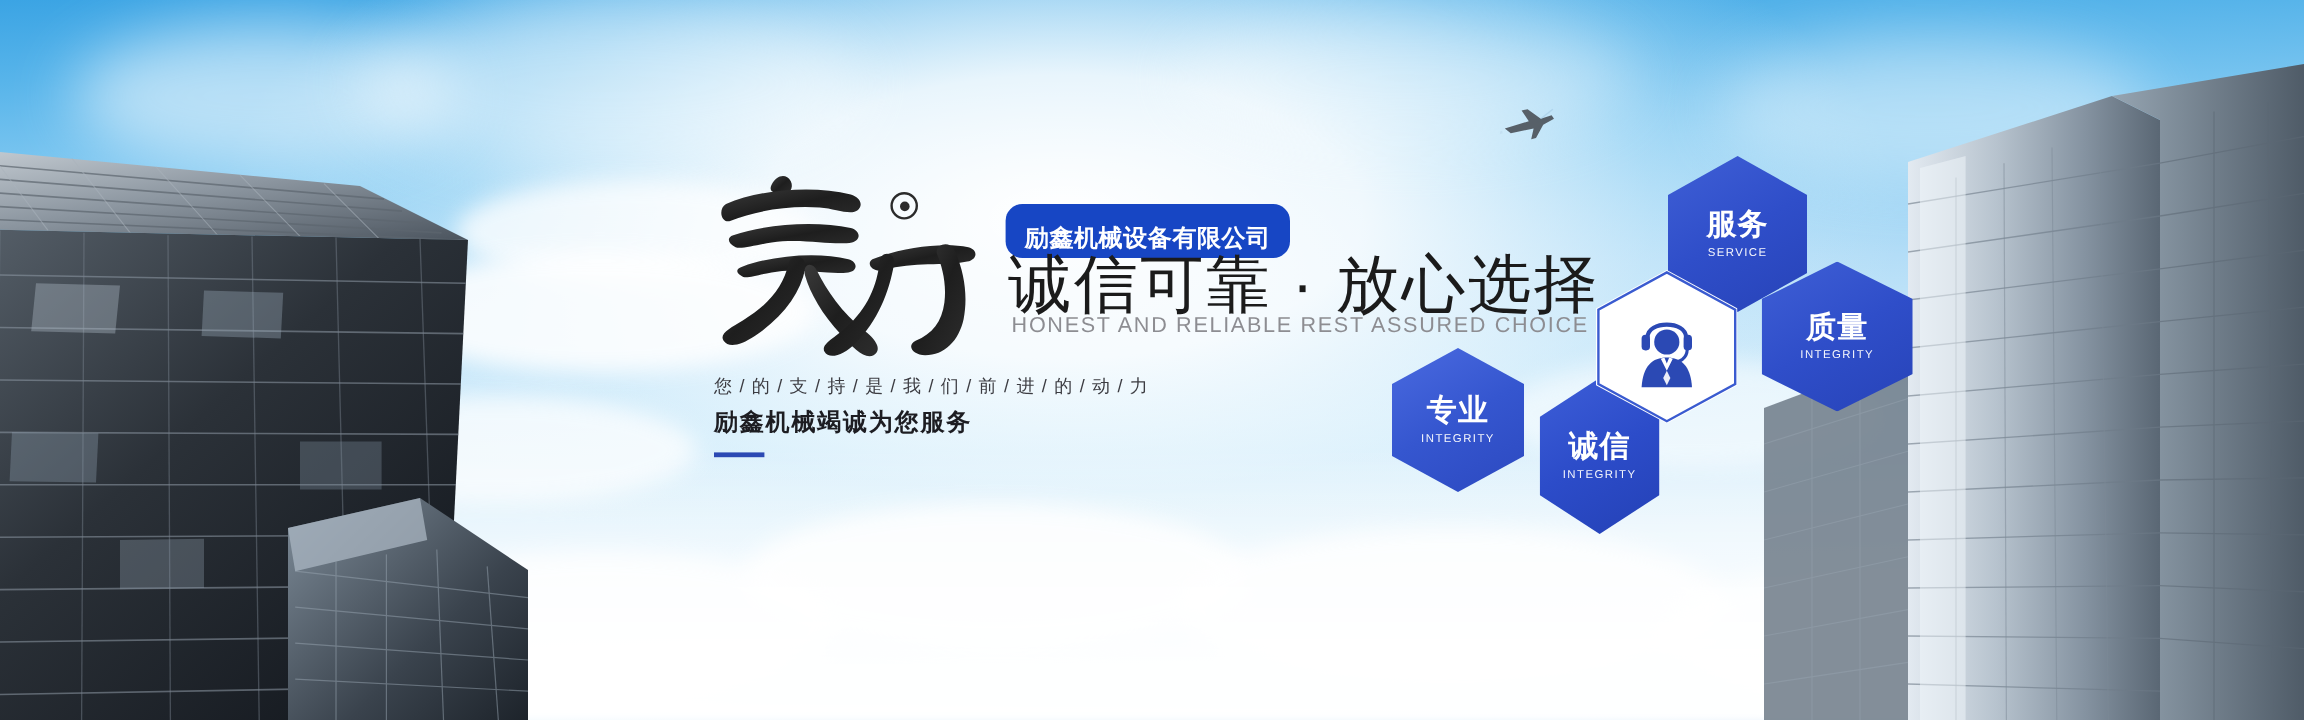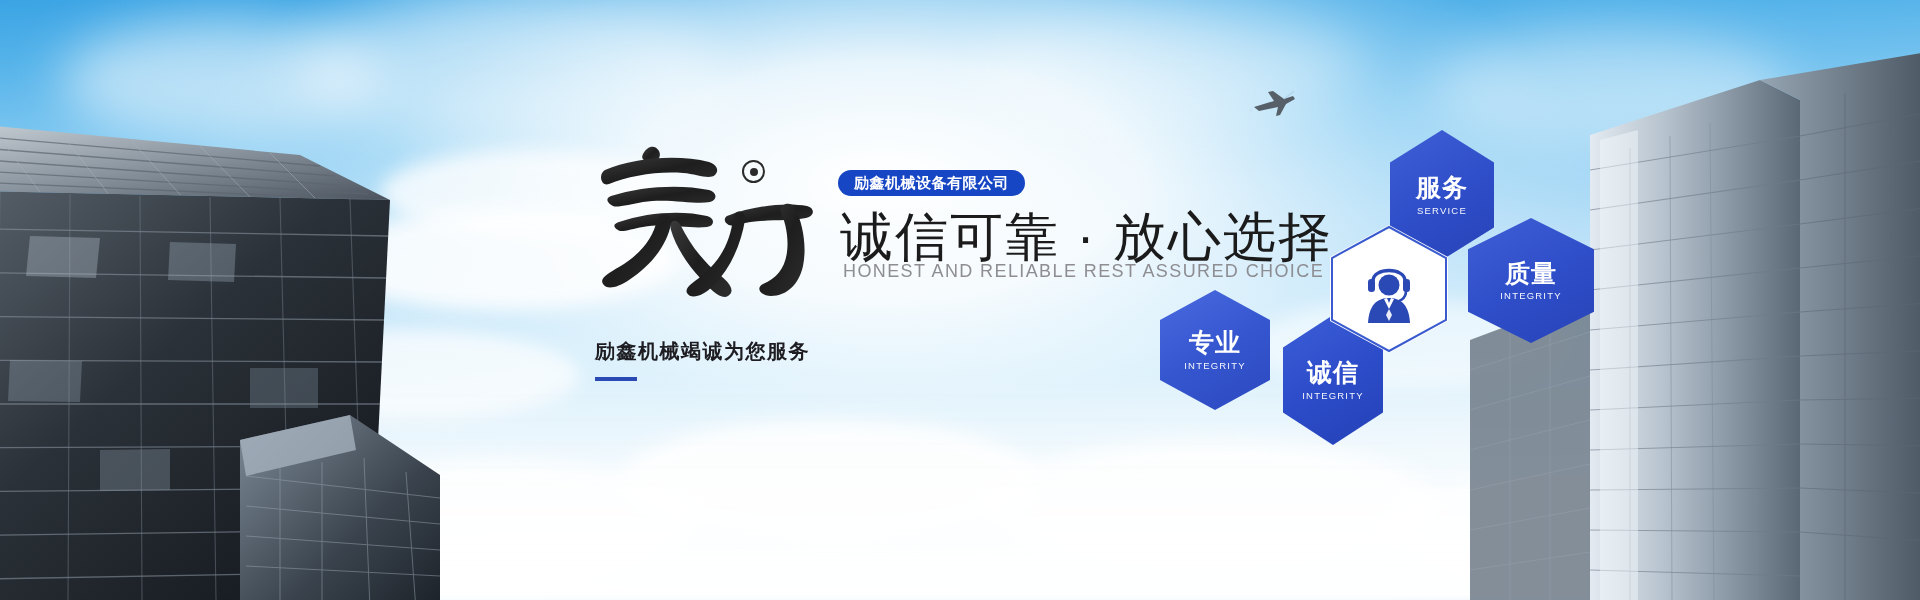--- a/index.html
+++ b/index.html
@@ -39,21 +39,21 @@
   .dot-mark{
     position:absolute;left:742px;top:160px;width:19px;height:19px;
     border:2px solid #2b2b2b;border-radius:50%;
     display:flex;align-items:center;justify-content:center;
   }
   .dot-mark i{width:8px;height:8px;border-radius:50%;background:#2b2b2b;display:block;}
 
   .badge{
     position:absolute;left:838px;top:170px;
     background:#1746c4;color:#fff;border-radius:14px;
-    padding:5px 16px 6px;font-size:15px;font-weight:bold;letter-spacing:.5px;
+    padding:19px 16px 6px;font-size:20px;font-weight:bold;letter-spacing:.5px;
     line-height:1;white-space:nowrap;
   }
 
   .slogan{
     position:absolute;left:840px;top:202px;
     font-size:53px;color:#1b1b1b;letter-spacing:2px;white-space:nowrap;
     font-weight:400;
   }
   .slogan-en{
     position:absolute;left:843px;top:245px;
@@ -76,21 +76,21 @@
   .hex{
     position:absolute;
     -webkit-clip-path:polygon(50% 0%,100% 25%,100% 75%,50% 100%,0% 75%,0% 25%);
     clip-path:polygon(50% 0%,100% 25%,100% 75%,50% 100%,0% 75%,0% 25%);
     display:flex;flex-direction:column;align-items:center;justify-content:center;
     color:#fff;text-align:center;
   }
   .hex .cn{font-size:25px;font-weight:bold;letter-spacing:1px;line-height:1.05;}
   .hex .en{font-size:9.5px;letter-spacing:1.2px;margin-top:4px;opacity:.95;}
 
-  .hex-service{left:1390px;top:130px;width:104px;height:130px;
+  .hex-service{left:1390px;top:130px;width:116px;height:130px;
     background:linear-gradient(150deg,#3f5fd6 0%,#2f4ec9 50%,#2743b8 100%);}
   .hex-quality{left:1468px;top:218px;width:126px;height:125px;
     background:linear-gradient(150deg,#3f5fd6 0%,#2f4ec9 50%,#2743b8 100%);}
   .hex-zhuanye{left:1160px;top:290px;width:110px;height:120px;
     background:linear-gradient(150deg,#4a6ae0 0%,#3556cf 50%,#2c49c0 100%);}
   .hex-chengxin{left:1283px;top:315px;width:100px;height:130px;
     background:linear-gradient(150deg,#3d5ed8 0%,#2c4cc9 50%,#2441b6 100%);}
 
   .hex-avatar{
     position:absolute;left:1330px;top:225px;width:118px;height:128px;
@@ -336,20 +336,21 @@
 
     <div class="dot-mark">
         <i></i>
       </div>
 
     <div class="badge">励鑫机械设备有限公司</div>
 
     <div class="slogan">诚信可靠 · 放心选择</div>
     <div class="slogan-en">HONEST AND RELIABLE  REST ASSURED CHOICE</div>
 
+    <div class="sub-spaced">您 / 的 / 支 / 持 / 是 / 我 / 们 / 前 / 进 / 的 / 动 / 力</div>
     <div class="sub-main">励鑫机械竭诚为您服务</div>
     <div class="sub-rule"></div>
 
     <div class="hex hex-service">
       <span class="cn">服务</span>
       <span class="en">SERVICE</span>
     </div>
 
     <div class="hex hex-quality">
       <span class="cn">质量</span>

